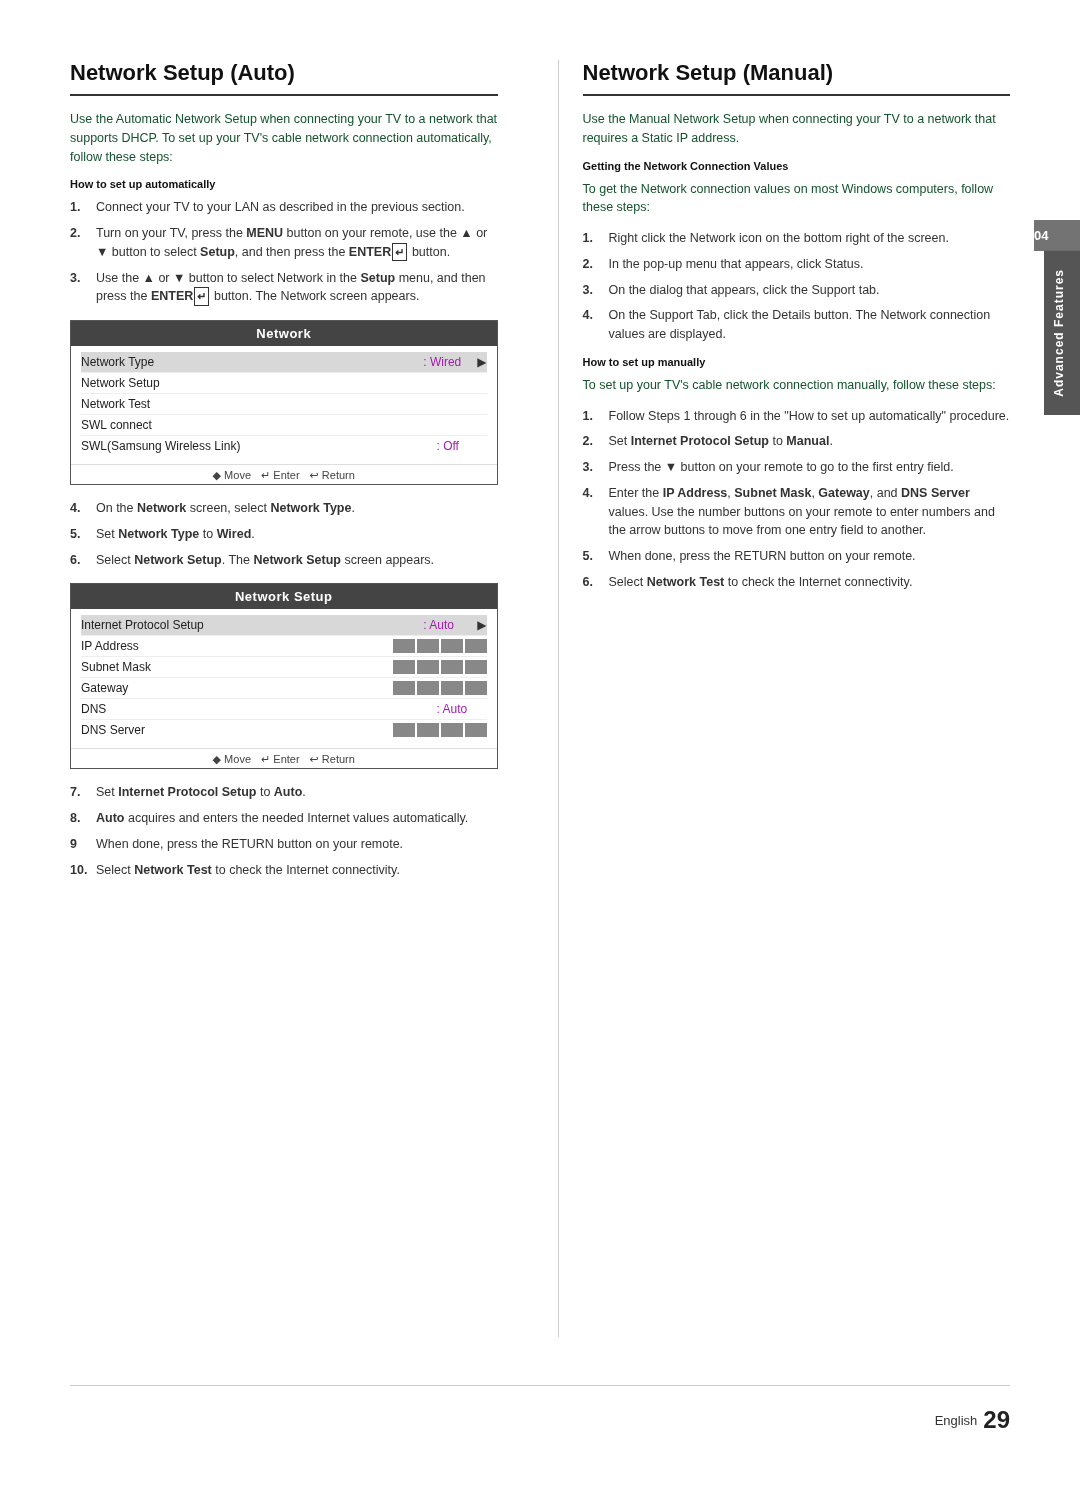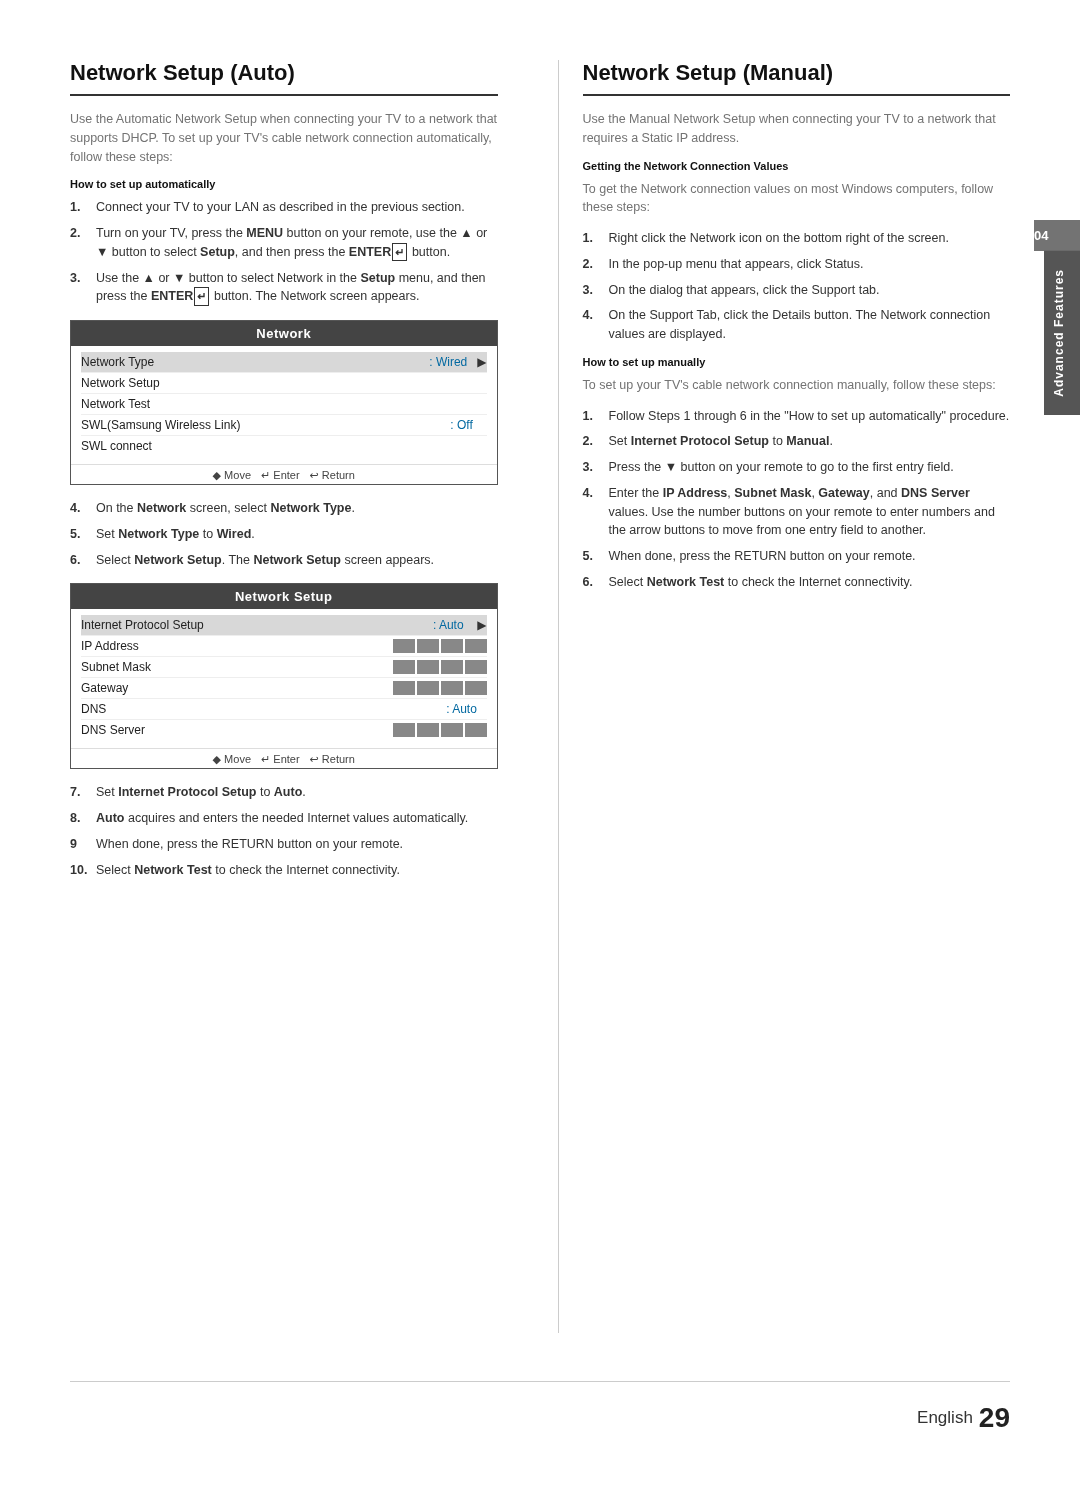--- a/index.html
+++ b/index.html
@@ -47,21 +47,21 @@
       font-weight: bold;
       color: #111;
       margin-bottom: 14px;
       padding-bottom: 8px;
       border-bottom: 2px solid #333;
     }
 
     .body-text {
       font-size: 12.5px;
       line-height: 1.5;
-      color: #737373;
+      color: #14532d;
       margin-bottom: 12px;
     }
 
     .subsection-title {
       font-size: 11px;
       font-weight: bold;
       color: #111;
       margin-bottom: 8px;
       margin-top: 8px;
     }
@@ -129,23 +129,22 @@
     .ui-row:last-child {
       border-bottom: none;
     }
 
     .ui-row-label {
       flex: 1;
       color: #222;
     }
 
     .ui-row-value {
-      color: #0369a1;
+      color: #a21caf;
       min-width: 50px;
-      text-align: center;
     }
 
     .ui-row-arrow {
       color: #333;
       margin-left: 4px;
     }
 
     .ui-row-highlight {
       background: #d8d8d8;
     }
@@ -178,27 +177,27 @@
     .page-footer {
       display: flex;
       justify-content: flex-end;
       align-items: center;
       padding-top: 20px;
       border-top: 1px solid #ccc;
       margin-top: 20px;
     }
 
     .footer-text {
-      font-size: 17px;
+      font-size: 13px;
       color: #333;
       margin-right: 6px;
     }
 
     .footer-number {
-      font-size: 28px;
+      font-size: 24px;
       font-weight: bold;
       color: #222;
     }
 
     .enter-icon {
       font-size: 11px;
       display: inline-block;
       border: 1px solid #333;
       padding: 0px 2px;
       margin: 0 1px;
@@ -240,25 +239,25 @@
             <span class="ui-row-value">: Wired</span>
             <span class="ui-row-arrow">▶</span>
           </div>
           <div class="ui-row">
             <span class="ui-row-label">Network Setup</span>
           </div>
           <div class="ui-row">
             <span class="ui-row-label">Network Test</span>
           </div>
           <div class="ui-row">
+            <span class="ui-row-label">SWL connect</span>
+          </div>
+          <div class="ui-row">
             <span class="ui-row-label">SWL(Samsung Wireless Link)</span>
             <span class="ui-row-value">: Off</span>
-          </div>
-          <div class="ui-row">
-            <span class="ui-row-label">SWL connect</span>
           </div>
         </div>
         <div class="ui-nav-bar">
           <span>◆ Move</span>
           <span>↵ Enter</span>
           <span>↩ Return</span>
         </div>
       </div>
 
       <ol class="step-list">

